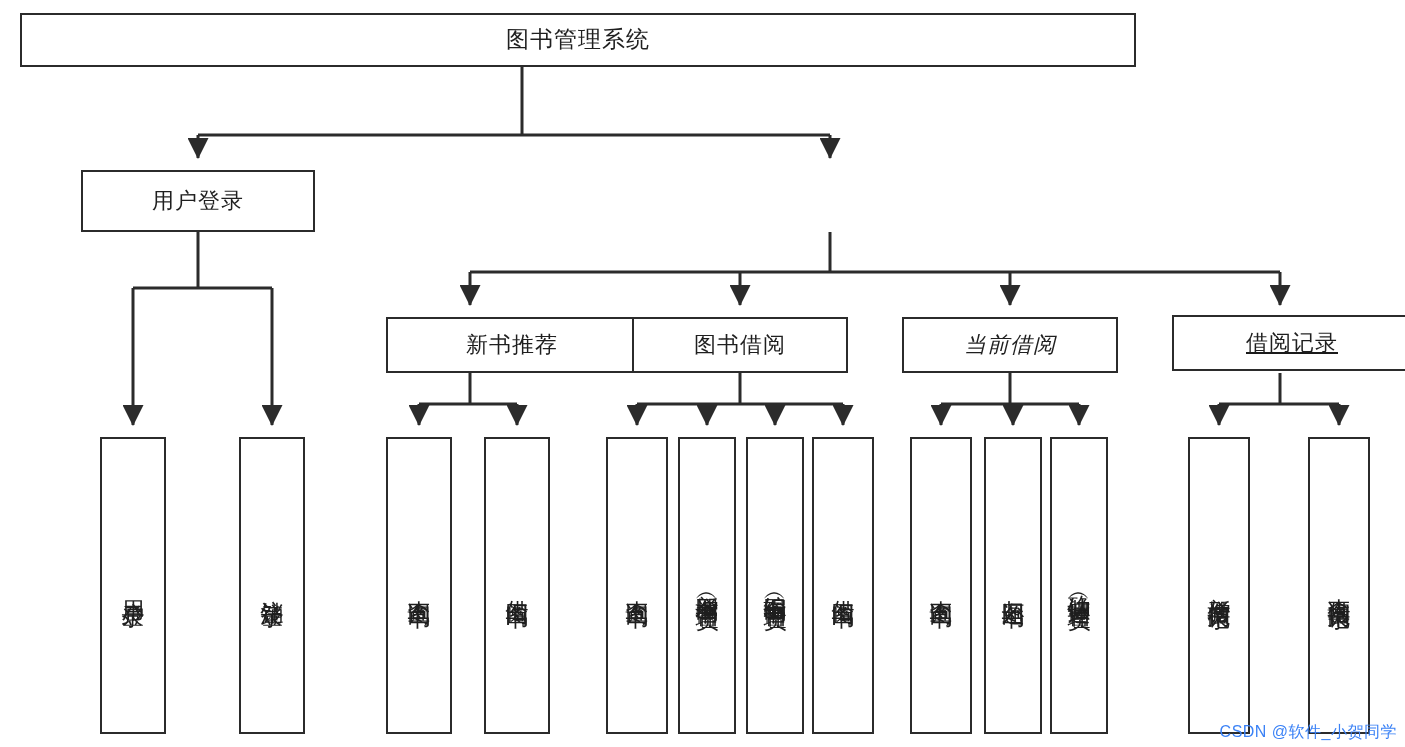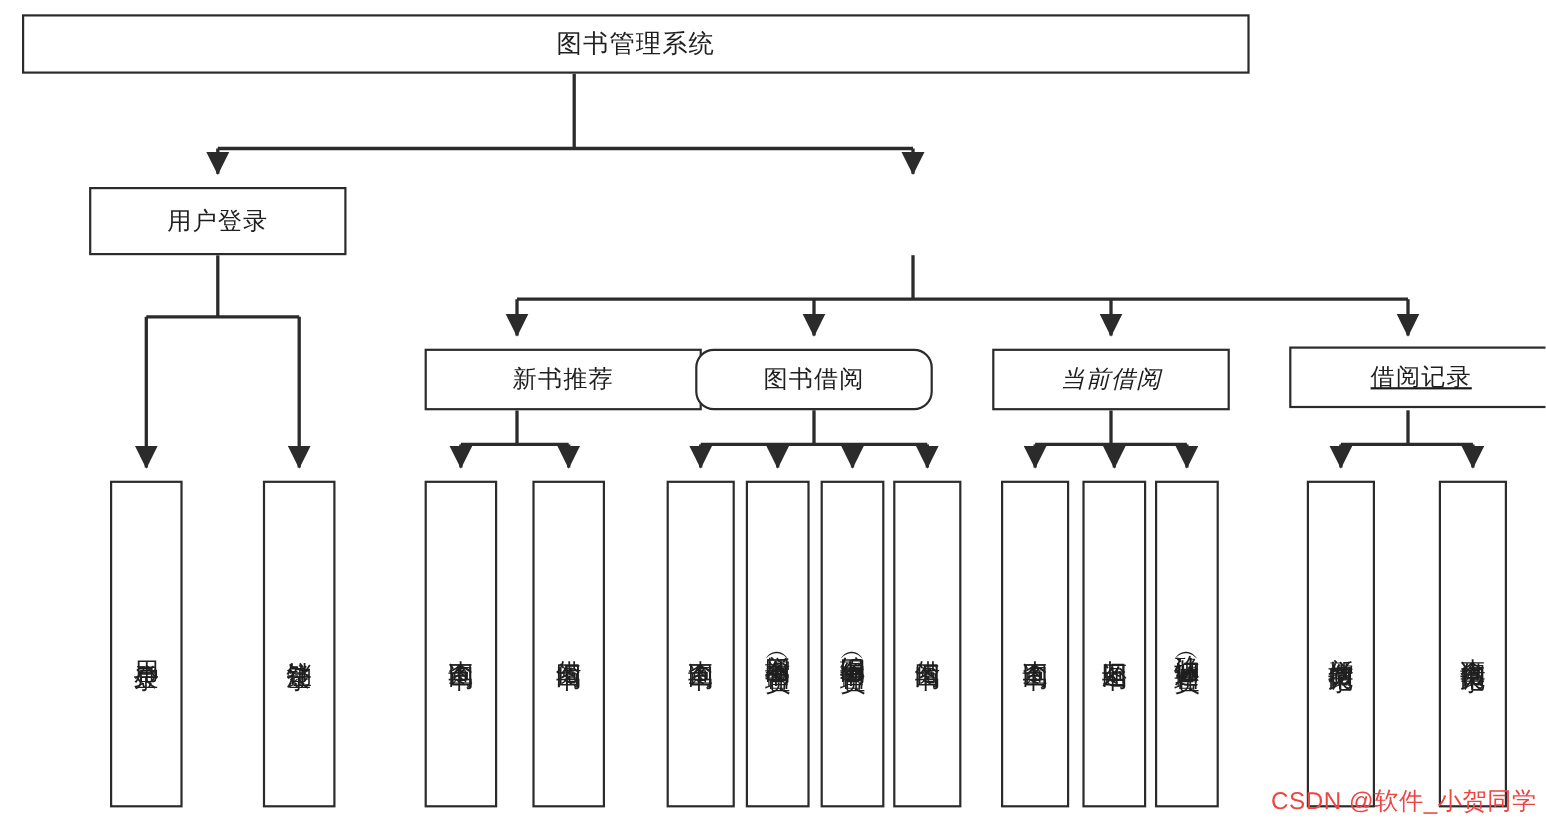--- a/index.html
+++ b/index.html
@@ -43,22 +43,22 @@
     line-height:1.18;
     letter-spacing:2px;
     white-space:nowrap;
     max-height:280px;
   }
 
   .watermark{
     position:absolute;
     right:8px;
     bottom:4px;
-    font-size:22px;
-    color:#ef4444;
+    font-size:16px;
+    color:#3b82f6;
     letter-spacing:0.5px;
     z-index:5;
     white-space:nowrap;
   }
 </style>
 </head>
 <body>
 
 <div id="canvas">
 
@@ -117,21 +117,21 @@
     <span class="label">图书管理系统</span>
   </div>
 
   <div class="node branch" style="left:81px;top:170px;width:234px;height:62px;">
     <span class="label">用户登录</span>
   </div>
 
   <div class="node branch" style="left:362px;top:317px;width:252px;height:56px;margin-left:24px;">
     <span class="label">新书推荐</span>
   </div>
-  <div class="node branch" style="left:632px;top:317px;width:216px;height:56px;border-radius:17px;">
+  <div class="node branch" style="left:632px;top:317px;width:216px;height:56px;">
     <span class="label">图书借阅</span>
   </div>
   <div class="node branch" style="left:902px;top:317px;width:216px;height:56px;font-style:italic;">
     <span class="label">当前借阅</span>
   </div>
   <div class="node branch" style="left:1172px;top:315px;width:240px;height:56px;text-decoration:underline;">
     <span class="label">借阅记录</span>
   </div>
 
   <div class="node leaf" style="left:100px;top:437px;width:66px;height:297px;">

